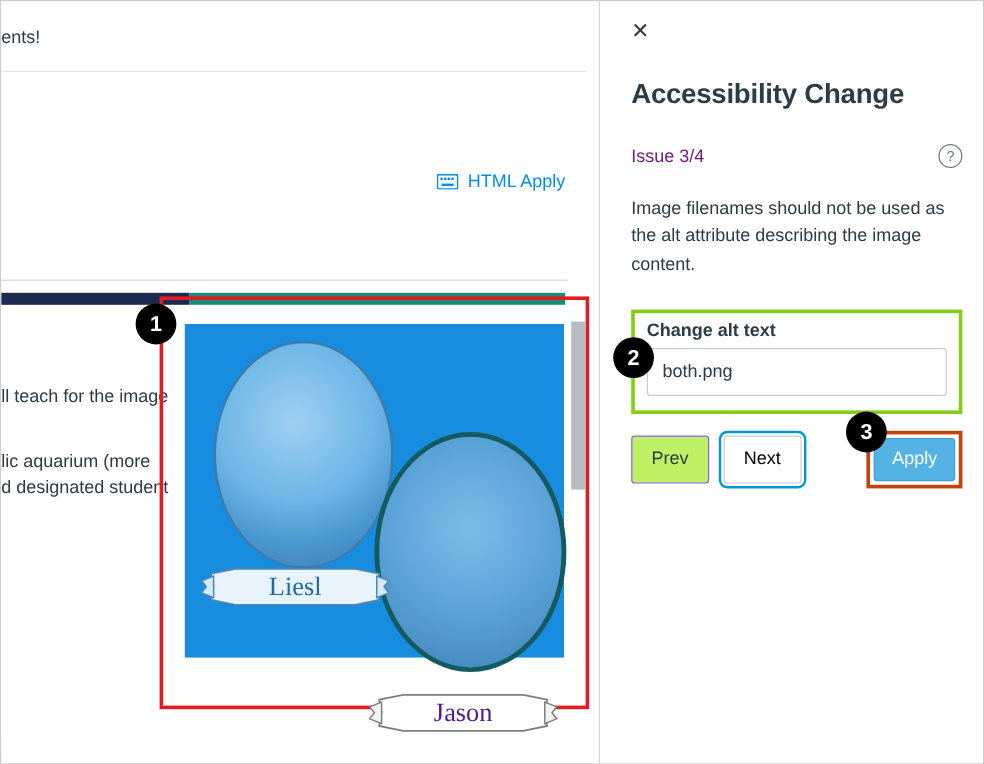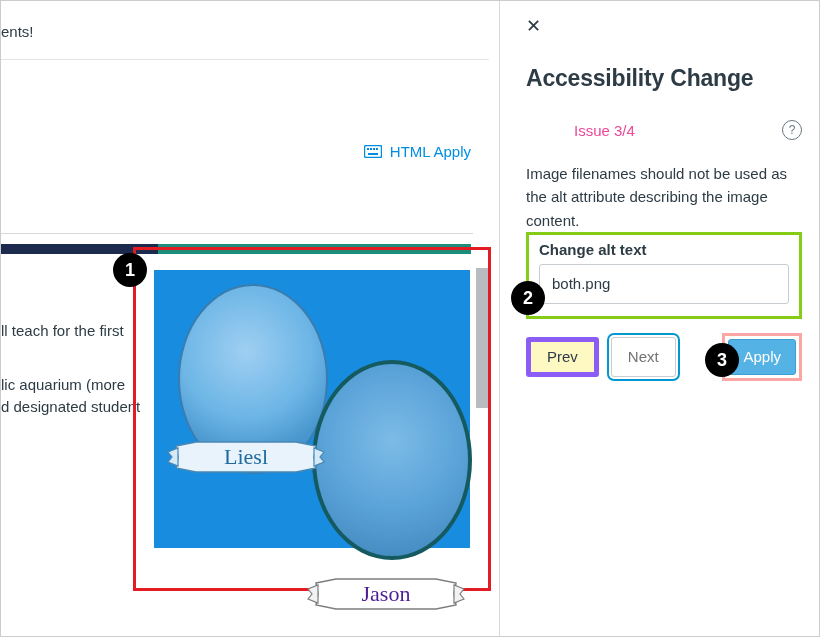--- a/index.html
+++ b/index.html
@@ -144,21 +144,21 @@
     width: 160px;
     height: 46px;
     display:flex;
     align-items:center;
     justify-content:center;
     font-family: "Brush Script MT", cursive;
     font-size: 22px;
   }
   .ribbon svg { position:absolute; inset:0; }
   .ribbon span { position:relative; z-index:1; }
-  .ribbon.liesl { left: 30px; top: 184px; color:#1d6aa3; }
+  .ribbon.liesl { left: 30px; top: 216px; color:#1d6aa3; }
   .ribbon.jason-r { left: 170px; top: 321px; color:#4c1d95; }
 
   
   .close-btn {
     font-size: 18px;
     color: #2D3B45;
     cursor: pointer;
     margin-bottom: 28px;
   }
   .sb-title {
@@ -169,32 +169,32 @@
     margin-bottom: 28px;
   }
   .issue-row {
     display:flex;
     align-items:center;
     justify-content:space-between;
     margin-bottom: 22px;
   }
   .issue-label {
     font-size: 15px;
-    color:#ec4899;
-    margin-left:48px;
+    color:#701a75;
   }
   .help-icon {
     width:20px; height:20px; border:1.5px solid #6b7780; border-radius:50%;
     display:flex; align-items:center; justify-content:center;
     font-size:12px; color:#6b7780; cursor:pointer;
   }
   .issue-desc {
     font-size:15px;
     line-height:1.55;
     color:#2D3B45;
+    margin-bottom: 26px;
   }
 
   .field-block {
     border: 3px solid #84cc16;
     padding: 6px 10px 12px 10px;
     margin-bottom: 14px;
     position: relative;
     background:#fff;
   }
   .field-label {
@@ -225,33 +225,33 @@
     height: 40px;
     padding: 0 16px;
     font-size: 15px;
     border-radius: 3px;
     cursor:pointer;
     display:flex;
     align-items:center;
     justify-content:center;
   }
   .btn.prev {
-    background:#fef9c3;
-    border:5px solid #8b5cf6;
+    background:#bef264;
+    border:1px solid #8b5cf6;
     color:#2D3B45;
   }
   .btn.next {
     background:#fff;
     border:1px solid #c7cdd1;
-    color:#737373;
+    color:#000000;
     box-shadow: 0 0 0 2px #fff, 0 0 0 4px #0097d3;
   }
   .apply-wrap {
     margin-left:auto;
-    border:3px solid #fca5a5;
+    border:3px solid #c2410c;
     padding:3px;
   }
   .btn.apply {
     background:#54b3e4;
     border:1px solid #3c9fd3;
     color:#fff;
     height:36px;
     padding:0 14px;
   }
 
@@ -292,21 +292,21 @@
       </svg>
     </span>
     <span>HTML Apply</span>
   </div>
 
   <div class="content-box">
     <div class="color-band">
       <div class="seg1"></div>
         <div class="seg2"></div>
     </div>
-    <div class="para p1">ll teach for the first</div>
+    <div class="para p1">ll teach for the image</div>
     <div class="para p2">
       <span>lic aquarium (more</span><br>
       <span>d designated student</span>
     </div>
   </div>
 
   <div class="image-wrap">
     <div class="blue-overlay"></div>
     <div class="scroll-thumb"></div>
     <div class="oval liesl"></div>

